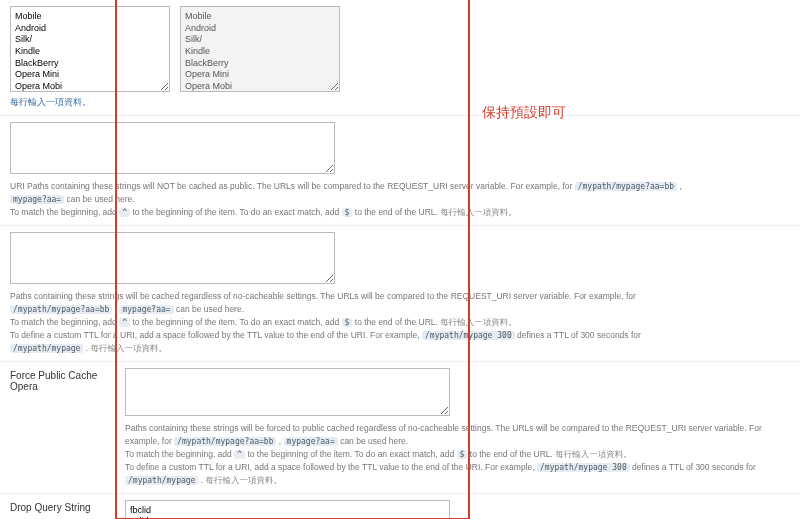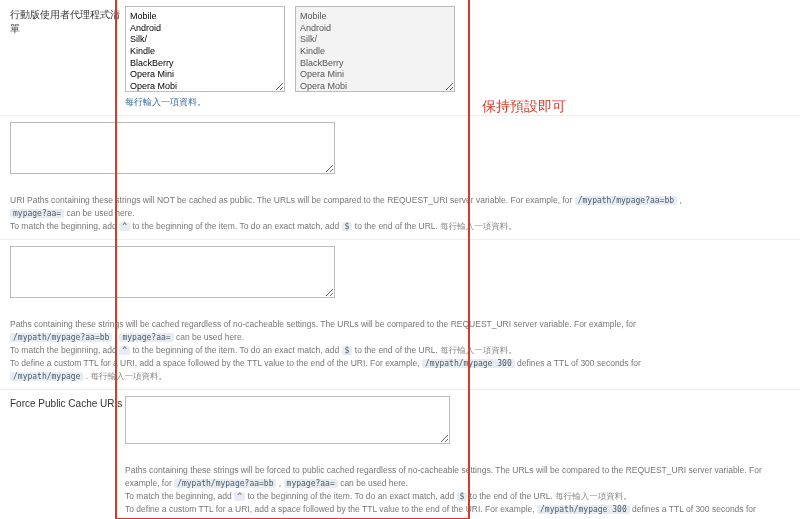--- a/index.html
+++ b/index.html
@@ -55,21 +55,21 @@
     font-family: inherit;
     padding: 4px;
     border: 1px solid #bbb;
     resize: both;
     line-height: 1.3;
   }
   textarea.short { height: 48px; }
   .helper {
     font-size: 8.5px;
     color: #777;
-    margin-top: 18px;
+    margin-top: 4px;
     line-height: 1.5;
     max-width: 680px;
   }
   .helper .italic { }
   .helper .code {
     background: #e7ecf2;
     color: #4a5a6a;
     padding: 0 3px;
     border-radius: 2px;
     font-family: monospace;
@@ -86,32 +86,31 @@
     left: 115px;
     top: -4px;
     width: 355px;
     height: 524px;
     border: 2px solid #d83a2a;
     pointer-events: none;
   }
   .annotation-text {
     position: absolute;
     left: 482px;
-    top: 98px;
+    top: 104px;
     font-size: 14px;
     color: #d83a2a;
     font-weight: 500;
     pointer-events: none;
   }
 </style>
 </head>
 <body>
 
 <div class="row">
-  <div class="label-col">行動版使用者代理程式清單</div>
   <div class="field-col">
     <div class="dual-textareas">
       <textarea style="">Mobile
 Android
 Silk/
 Kindle
 BlackBerry
 Opera Mini
 Opera Mobi</textarea>
       <textarea class="readonly" readonly="" style="">Mobile
@@ -164,21 +163,21 @@
       <span class="code">/mypath/mypage 300</span>
       <span> defines a TTL of 300 seconds for </span>
       <span class="code">/mypath/mypage</span>
       <span>. </span>
       <span class="zh">每行輸入一項資料。</span>
     </div>
   </div>
 </div>
 
 <div class="row">
-  <div class="label-col">Force Public Cache URIs</div>
+  <div class="label-col">Force Public Cache Opera</div>
   <div class="field-col">
     <textarea class="wide short" style=""></textarea>
     <div class="helper">
       <span>Paths containing these strings will be forced to public cached regardless of no-cacheable settings. The URLs will be compared to the REQUEST_URI server variable. For example, for </span>
       <span class="code">/mypath/mypage?aa=bb</span>
       <span>, </span>
       <span class="code">mypage?aa=</span>
       <span> can be used here.</span><br>
       <span class="italic">To match the beginning, add </span>
       <span class="code">^</span>

